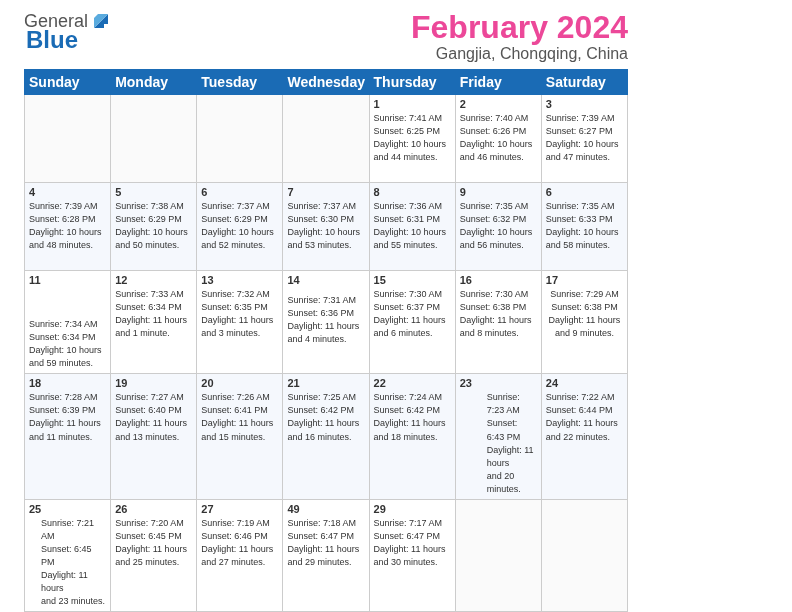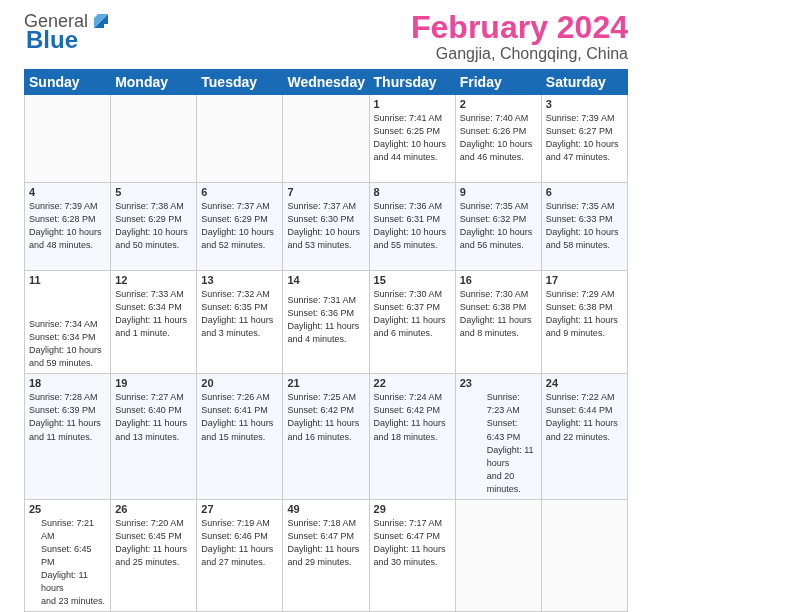--- a/index.html
+++ b/index.html
@@ -251,21 +251,21 @@
           </td>
           <td>
             <span class="day-num">16</span>
             <div class="day-info" style="white-space: pre-line;">Sunrise: 7:30 AM
 Sunset: 6:38 PM
 Daylight: 11 hours
 and 8 minutes.</div>
           </td>
           <td>
             <span class="day-num">17</span>
-            <div class="day-info" style="white-space: pre-line;">Sunrise: 7:29 AM
+            <div class="day-info" style="white-space: pre-line; text-align: center;">Sunrise: 7:29 AM
 Sunset: 6:38 PM
 Daylight: 11 hours
 and 9 minutes.</div>
           </td>
         </tr>
         <tr>
           <td>
             <span class="day-num">18</span>
             <div class="day-info" style="white-space: pre-line;">Sunrise: 7:28 AM
 Sunset: 6:39 PM

